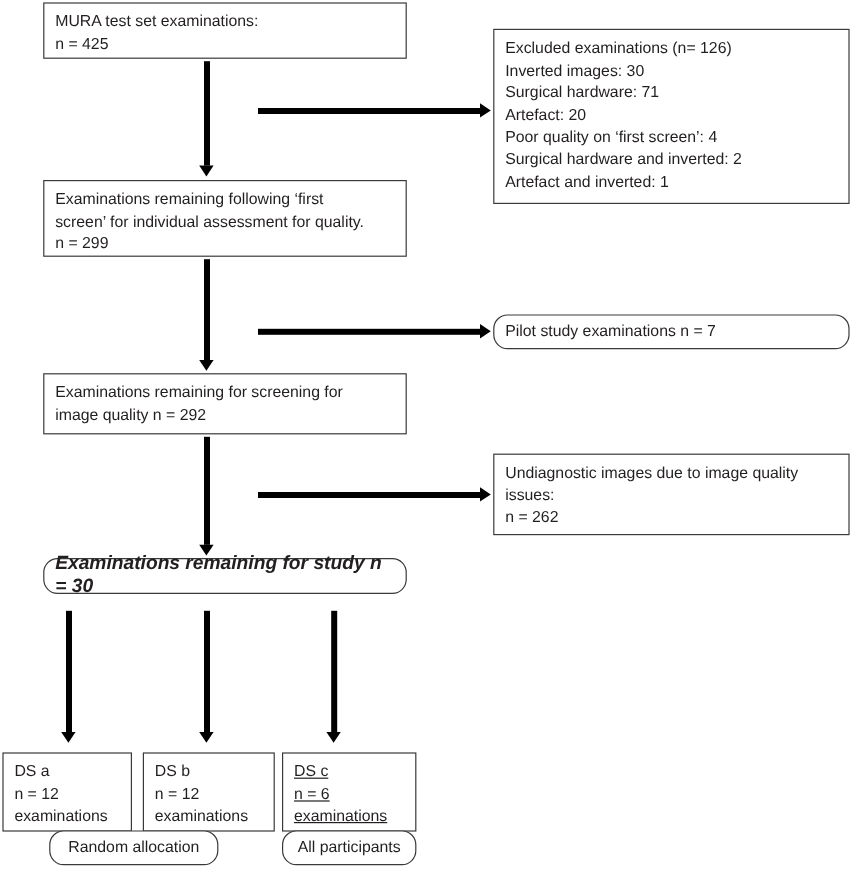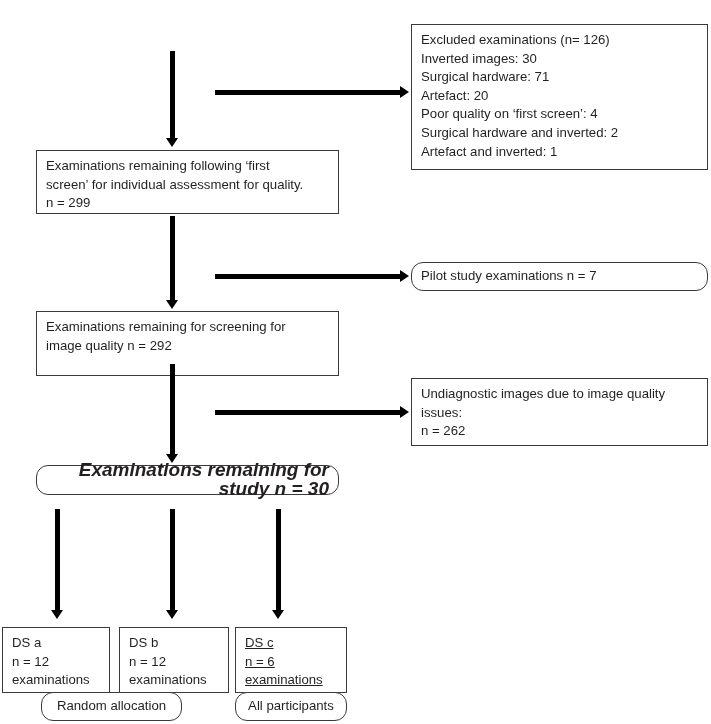--- a/index.html
+++ b/index.html
@@ -18,23 +18,22 @@
     background:#ffffff;
     padding:6px 9px 4px 9px;
     font-size:13.2px;
     line-height:18.6px;
     color:#231f20;
     white-space:pre-line;
   }
   .box.em{
     font-style:italic;
     font-weight:bold;
-    font-size:19px;
+    font-size:16px;
     padding-top:7px;
-    text-align:right;
   }
   .box.mid{
     display:flex;
     align-items:center;
     border-radius:12px;
   }
 
   
   .arrow-v{position:absolute;}
   .arrow-v .shaft{
@@ -55,36 +54,38 @@
     border-top:6.6px solid transparent;
     border-bottom:6.6px solid transparent;
     border-left:9px solid #000;
   }
 </style>
 </head>
 <body>
 
 <div id="canvas">
 
+  <div class="box" style="left:36px;top:2px;width:303px;height:47px;">MURA test set examinations:
+n = 425</div>
 
   <div class="box" style="left:411px;top:24px;width:297px;height:146px;">Excluded examinations (n= 126)
 Inverted images: 30
 Surgical hardware: 71
 Artefact: 20
 Poor quality on ‘first screen’: 4
 Surgical hardware and inverted: 2
 Artefact and inverted: 1</div>
 
   <div class="box" style="left:36px;top:150px;width:303px;height:64px;">Examinations remaining following ‘first
 screen’ for individual assessment for quality.
 n = 299</div>
 
   <div class="box mid" style="left:411px;top:262px;width:297px;height:29px;padding-top:0;padding-bottom:0;">Pilot study examinations n = 7</div>
 
-  <div class="box" style="left:36px;top:311px;width:303px;height:65px;">Examinations remaining for screening for
+  <div class="box" style="left:36px;top:311px;width:303px;height:51px;">Examinations remaining for screening for
 image quality n = 292</div>
 
   <div class="box" style="left:411px;top:378px;width:297px;height:68px;">Undiagnostic images due to image quality
 issues:
 n = 262</div>
 
   <div class="box em mid" style="left:36px;top:465px;width:303px;height:30px;padding-top:0;padding-bottom:0;">Examinations remaining for study n = 30</div>
 
   <div class="box" style="left:2px;top:627px;width:108px;height:66px;">DS a
 n = 12

